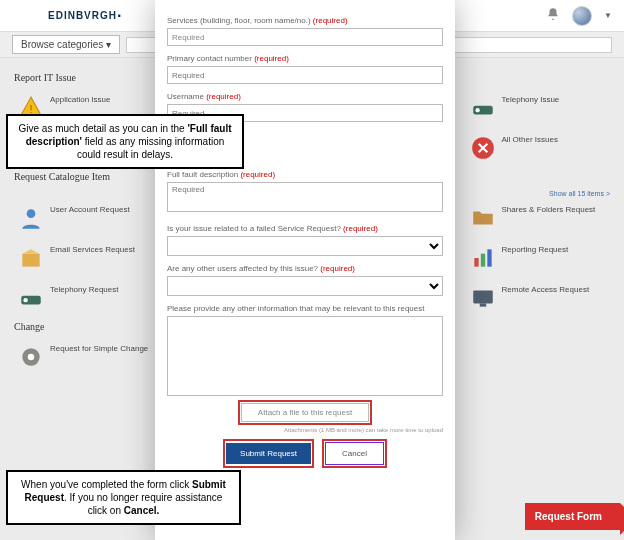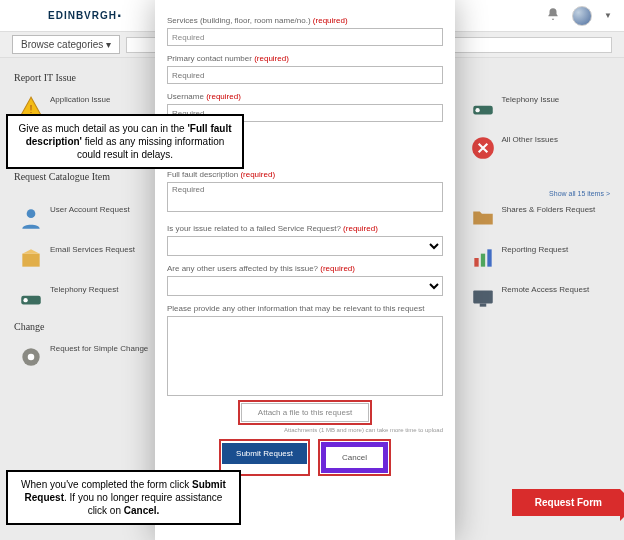--- a/index.html
+++ b/index.html
@@ -32,28 +32,28 @@
 .mselect { width: 100%; height: 20px; border: 1px solid #bbb; font-size: 8px; padding: 2px 4px; margin-top: 3px; background: #fff; }
 .bigtext { height: 80px; }
 
 .attach-btn { display: block; margin: 8px auto 2px auto; border: 1.5px dashed #c33; color: #c33; font-size: 8px; padding: 4px 16px; background: #fff; cursor: pointer; }
 .attach-box { border: 2px solid #c33; padding: 1px; width: fit-content; margin: 0 auto; }
 .note-tiny { font-size: 6px; color: #999; text-align: right; margin-top: 2px;}
 
 .footer-btns { display: flex; gap: 8px; justify-content: center; margin-top: 6px; }
 .btnwrap { border: 2px solid #c33; padding: 1px;}
 .submit-btn { background: #1a4e8f; color: #fff; font-size: 8px; padding: 6px 14px; border: none; cursor: pointer; }
-.cancel-btn { background: #fff; color: #555; font-size: 8px; padding: 6px 16px; border: 5px solid #6d28d9; cursor: pointer; }
+.cancel-btn { background: #fff; color: #555; font-size: 8px; padding: 6px 16px; border: 1px solid #6d28d9; cursor: pointer; }
 
 
 .callout { position: absolute; background: #fff; border: 2px solid #000; padding: 6px 10px; font-size: 10px; text-align: center; line-height: 1.3; z-index: 50; margin-top: 8px; }
 .callout1 { top: 106px; left: 6px; width: 238px; }
 .callout2 { top: 462px; left: 6px; width: 235px; }
 
-.arrow-badge { position: absolute; bottom: 24px; right: 4px; background: #d92c2c; color: #fff; font-size: 10px; font-weight: bold; padding: 8px 18px 8px 23px; }
+.arrow-badge { position: absolute; bottom: 10px; right: 4px; background: #d92c2c; color: #fff; font-size: 10px; font-weight: bold; padding: 8px 18px 8px 10px; }
 .arrow-badge::after { content: ""; position: absolute; right: -16px; top: 0; width: 0; height: 0; border-top: 16px solid transparent; border-bottom: 16px solid transparent; border-left: 16px solid #d92c2c; }
 
 svg { width: 100%; height: 100%; }
 </style>
 </head>
 <body>
 
 <div class="header">
   <span class="logo">EDINBVRGH</span>
   <span style="color:#0a3050;font-weight:bold">·</span>

